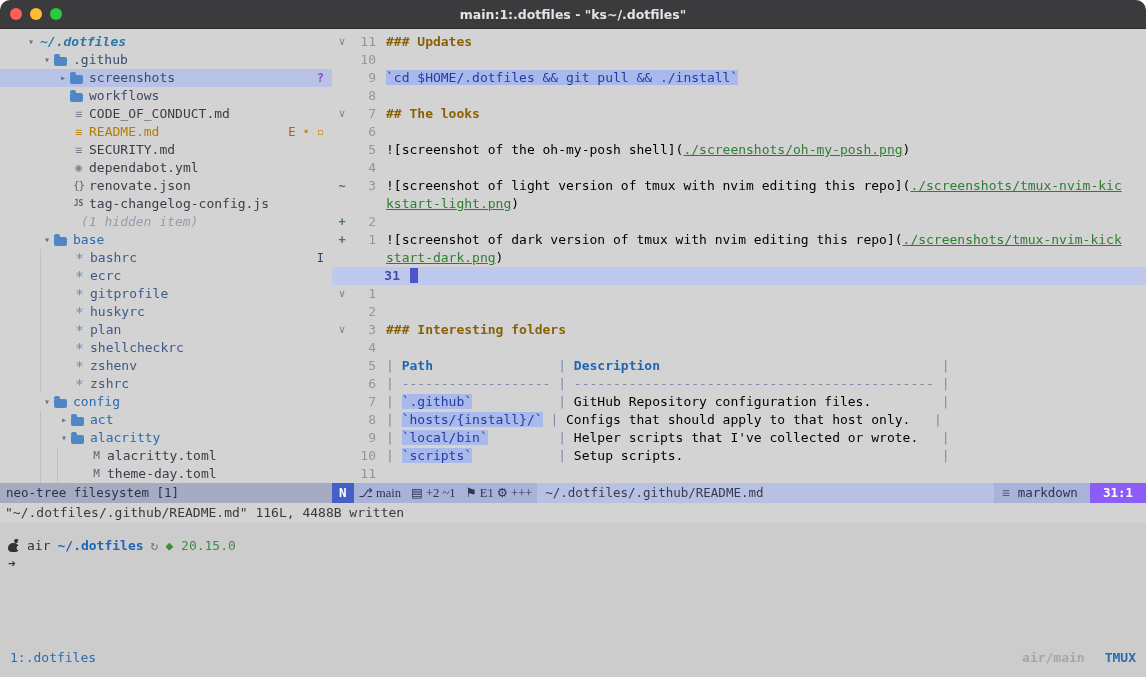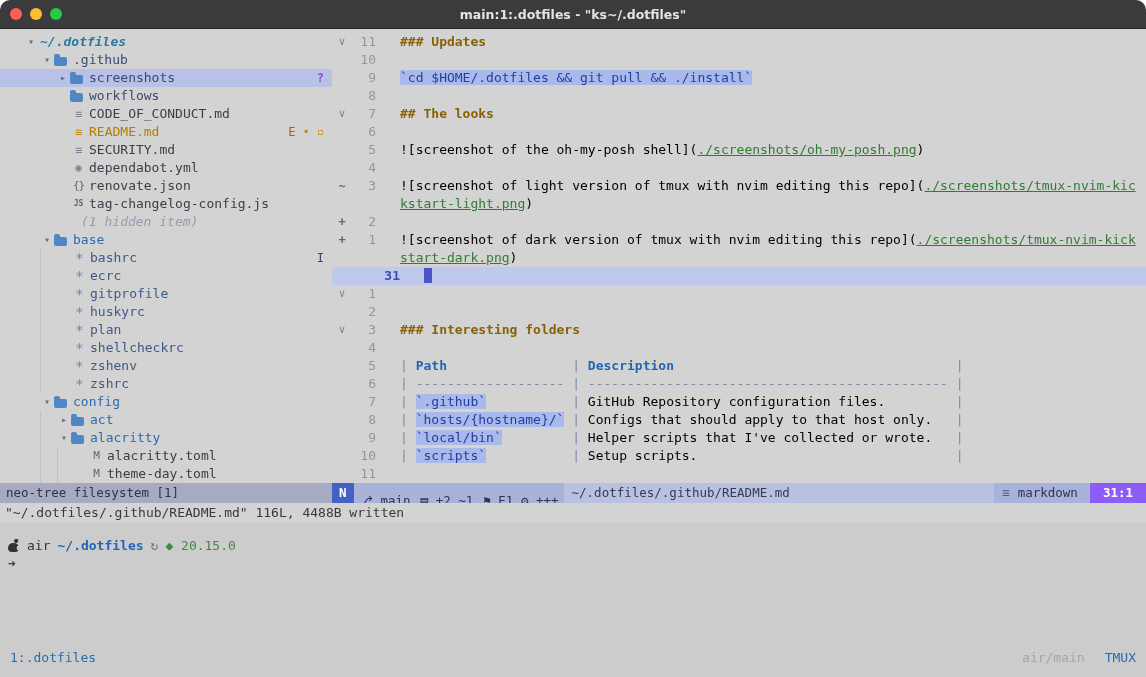--- a/index.html
+++ b/index.html
@@ -48,31 +48,31 @@
   
   .editor-pane{flex:1;min-width:0;display:flex;flex-direction:column;font-size:13px;}
   #editor-lines{flex:1;padding-top:4px;overflow:hidden;}
   .erow{height:18px;line-height:18px;display:flex;white-space:pre;}
   .erow.cur{background:#bfc9ee;padding-left:24px;}
   .fcol{flex:0 0 20px;width:20px;text-align:center;color:#7b84a0;font-size:11px;}
   .fcol.sign-add{color:#4a7a4a;font-weight:bold;font-size:12px;}
   .fcol.sign-ch{color:#4a6a9a;font-weight:bold;font-size:12px;}
   .lnum{flex:0 0 24px;width:24px;text-align:right;color:#9296a0;}
   .erow.cur .lnum{color:#3c4fae;font-weight:bold;}
-  .ltext{margin-left:24px;white-space:pre;}
+  .ltext{margin-left:10px;white-space:pre;}
   .sh{color:#8a6005;font-weight:bold;}
   .scode{background:#a9b9ec;color:#223e9e;}
   .surl{color:#2f7d33;text-decoration:underline;}
   .spunct{color:#8089a8;}
   .sth{color:#1d66b5;font-weight:bold;}
   .scur{background:#4a55c8;color:#4a55c8;}
   
   .statusline{flex:0 0 20px;height:20px;display:flex;align-items:stretch;background:#a9b2d8;color:#2f3450;font-size:12.5px;line-height:20px;overflow:hidden;}
   .sl-mode{background:#4661c6;color:#ffffff;font-weight:bold;padding:0 7px;}
-  .sl-seg{padding:8px 5px;white-space:pre;}
+  .sl-seg{padding:0 5px;white-space:pre;font-family:Liberation Serif, serif;}
   .sl-path{flex:1;background:#b8c1e2;color:#383c52;padding:0 8px;white-space:pre;overflow:hidden;}
   .sl-ft{padding:0 12px 0 8px;white-space:pre;}
   .sl-ficon{padding:0 0 0 8px;color:#555a70;}
   .sl-pos{background:#8b5cf6;color:#ffffff;font-weight:bold;padding:0 13px;}
   
   .msgline{flex:0 0 20px;height:20px;line-height:20px;font-size:13px;color:#3a3a3a;padding-left:5px;white-space:pre;}
   
   .shell-pane{flex:1;background:#cccccc;display:flex;flex-direction:column;font-size:13px;min-height:0;}
   .prompt-line{margin-top:14px;height:18px;line-height:18px;padding-left:8px;display:flex;align-items:center;gap:7px;}
   .apple{flex:0 0 12px;width:12px;height:14px;position:relative;}
@@ -80,21 +80,21 @@
   .apple::before{content:"";position:absolute;left:0;top:4px;width:11px;height:9px;border-radius:5px 5px 4px 4px;
     background:radial-gradient(circle at 11px 5px, rgba(0,0,0,0) 2.4px, #333 2.6px);}
   .p-user{color:#333333;}
   .p-path{color:#1f66b8;font-weight:bold;}
   .p-sync{color:#6f7a6f;}
   .p-node{color:#3f8b3f;}
   .arrow-line{height:18px;line-height:18px;padding-left:8px;color:#3a3f45;font-weight:bold;}
   .filler{flex:1;}
   .tmux-bar{flex:0 0 20px;height:20px;line-height:20px;display:flex;padding:0 10px;margin-bottom:9px;}
   .tmux-left{color:#2a6cb0;}
-  .tmux-right{margin-left:auto;display:flex;gap:20px;}
+  .tmux-right{margin-left:auto;display:flex;gap:20px;font-weight:bold;}
   .tmux-session{color:#a2a6ad;}
   .tmux-label{color:#2a6cb0;}
 </style>
 </head>
 <body>
 
 <div class="window">
   <div class="titlebar">
     <div class="lights">
       <span class="light red"></span>
@@ -311,21 +311,21 @@
             <div class="erow"><span class="fcol sign-add">+</span><span class="lnum">1</span><span class="ltext"><span>![screenshot of dark version of tmux with nvim editing this repo](</span><span class="surl">./screenshots/tmux-nvim-kick</span></span></div>
             <div class="erow"><span class="fcol"></span><span class="lnum"></span><span class="ltext"><span class="surl">start-dark.png</span><span>)</span></span></div>
             <div class="erow cur"><span class="fcol"></span><span class="lnum">31</span><span class="ltext"><span class="scur"> </span></span></div>
             <div class="erow"><span class="fcol">∨</span><span class="lnum">1</span></div>
             <div class="erow"><span class="fcol"></span><span class="lnum">2</span><span class="ltext"></span></div>
             <div class="erow"><span class="fcol">∨</span><span class="lnum">3</span><span class="ltext"><span class="sh">### Interesting folders</span></span></div>
             <div class="erow"><span class="fcol"></span><span class="lnum">4</span><span class="ltext"></span></div>
             <div class="erow"><span class="fcol"></span><span class="lnum">5</span><span class="ltext"><span class="spunct">| </span><span class="sth">Path</span><span>                </span><span class="spunct">| </span><span class="sth">Description</span><span>                                    </span><span class="spunct">|</span></span></div>
             <div class="erow"><span class="fcol"></span><span class="lnum">6</span><span class="ltext"><span class="spunct">| ------------------- | ---------------------------------------------- |</span></span></div>
             <div class="erow"><span class="fcol"></span><span class="lnum">7</span><span class="ltext"><span class="spunct">| </span><span class="scode">`.github`</span><span>           </span><span class="spunct">| </span><span>GitHub Repository configuration files.         </span><span class="spunct">|</span></span></div>
-            <div class="erow"><span class="fcol"></span><span class="lnum">8</span><span class="ltext"><span class="spunct">| </span><span class="scode">`hosts/{hostname}/`</span><span> </span><span class="spunct">| </span><span>Configs that should apply to that host only.   </span><span class="spunct">|</span></span></div>
+            <div class="erow"><span class="fcol"></span><span class="lnum">8</span><span class="ltext"><span class="spunct">| </span><span class="scode">`hosts/{install}/`</span><span> </span><span class="spunct">| </span><span>Configs that should apply to that host only.   </span><span class="spunct">|</span></span></div>
             <div class="erow"><span class="fcol"></span><span class="lnum">9</span><span class="ltext"><span class="spunct">| </span><span class="scode">`local/bin`</span><span>         </span><span class="spunct">| </span><span>Helper scripts that I've collected or wrote.   </span><span class="spunct">|</span></span></div>
             <div class="erow"><span class="fcol"></span><span class="lnum">10</span><span class="ltext"><span class="spunct">| </span><span class="scode">`scripts`</span><span>           </span><span class="spunct">| </span><span>Setup scripts.                                 </span><span class="spunct">|</span></span></div>
             <div class="erow"><span class="fcol"></span><span class="lnum">11</span><span class="ltext"></span></div>
           </div>
         <div class="statusline">
           <span class="sl-mode">N</span>
           <span class="sl-seg">⎇ main</span>
           <span class="sl-seg">▤ +2 ~1</span>
           <span class="sl-seg">⚑ E1 ⚙ +++</span>
           <span class="sl-path">~/.dotfiles/.github/README.md</span>

